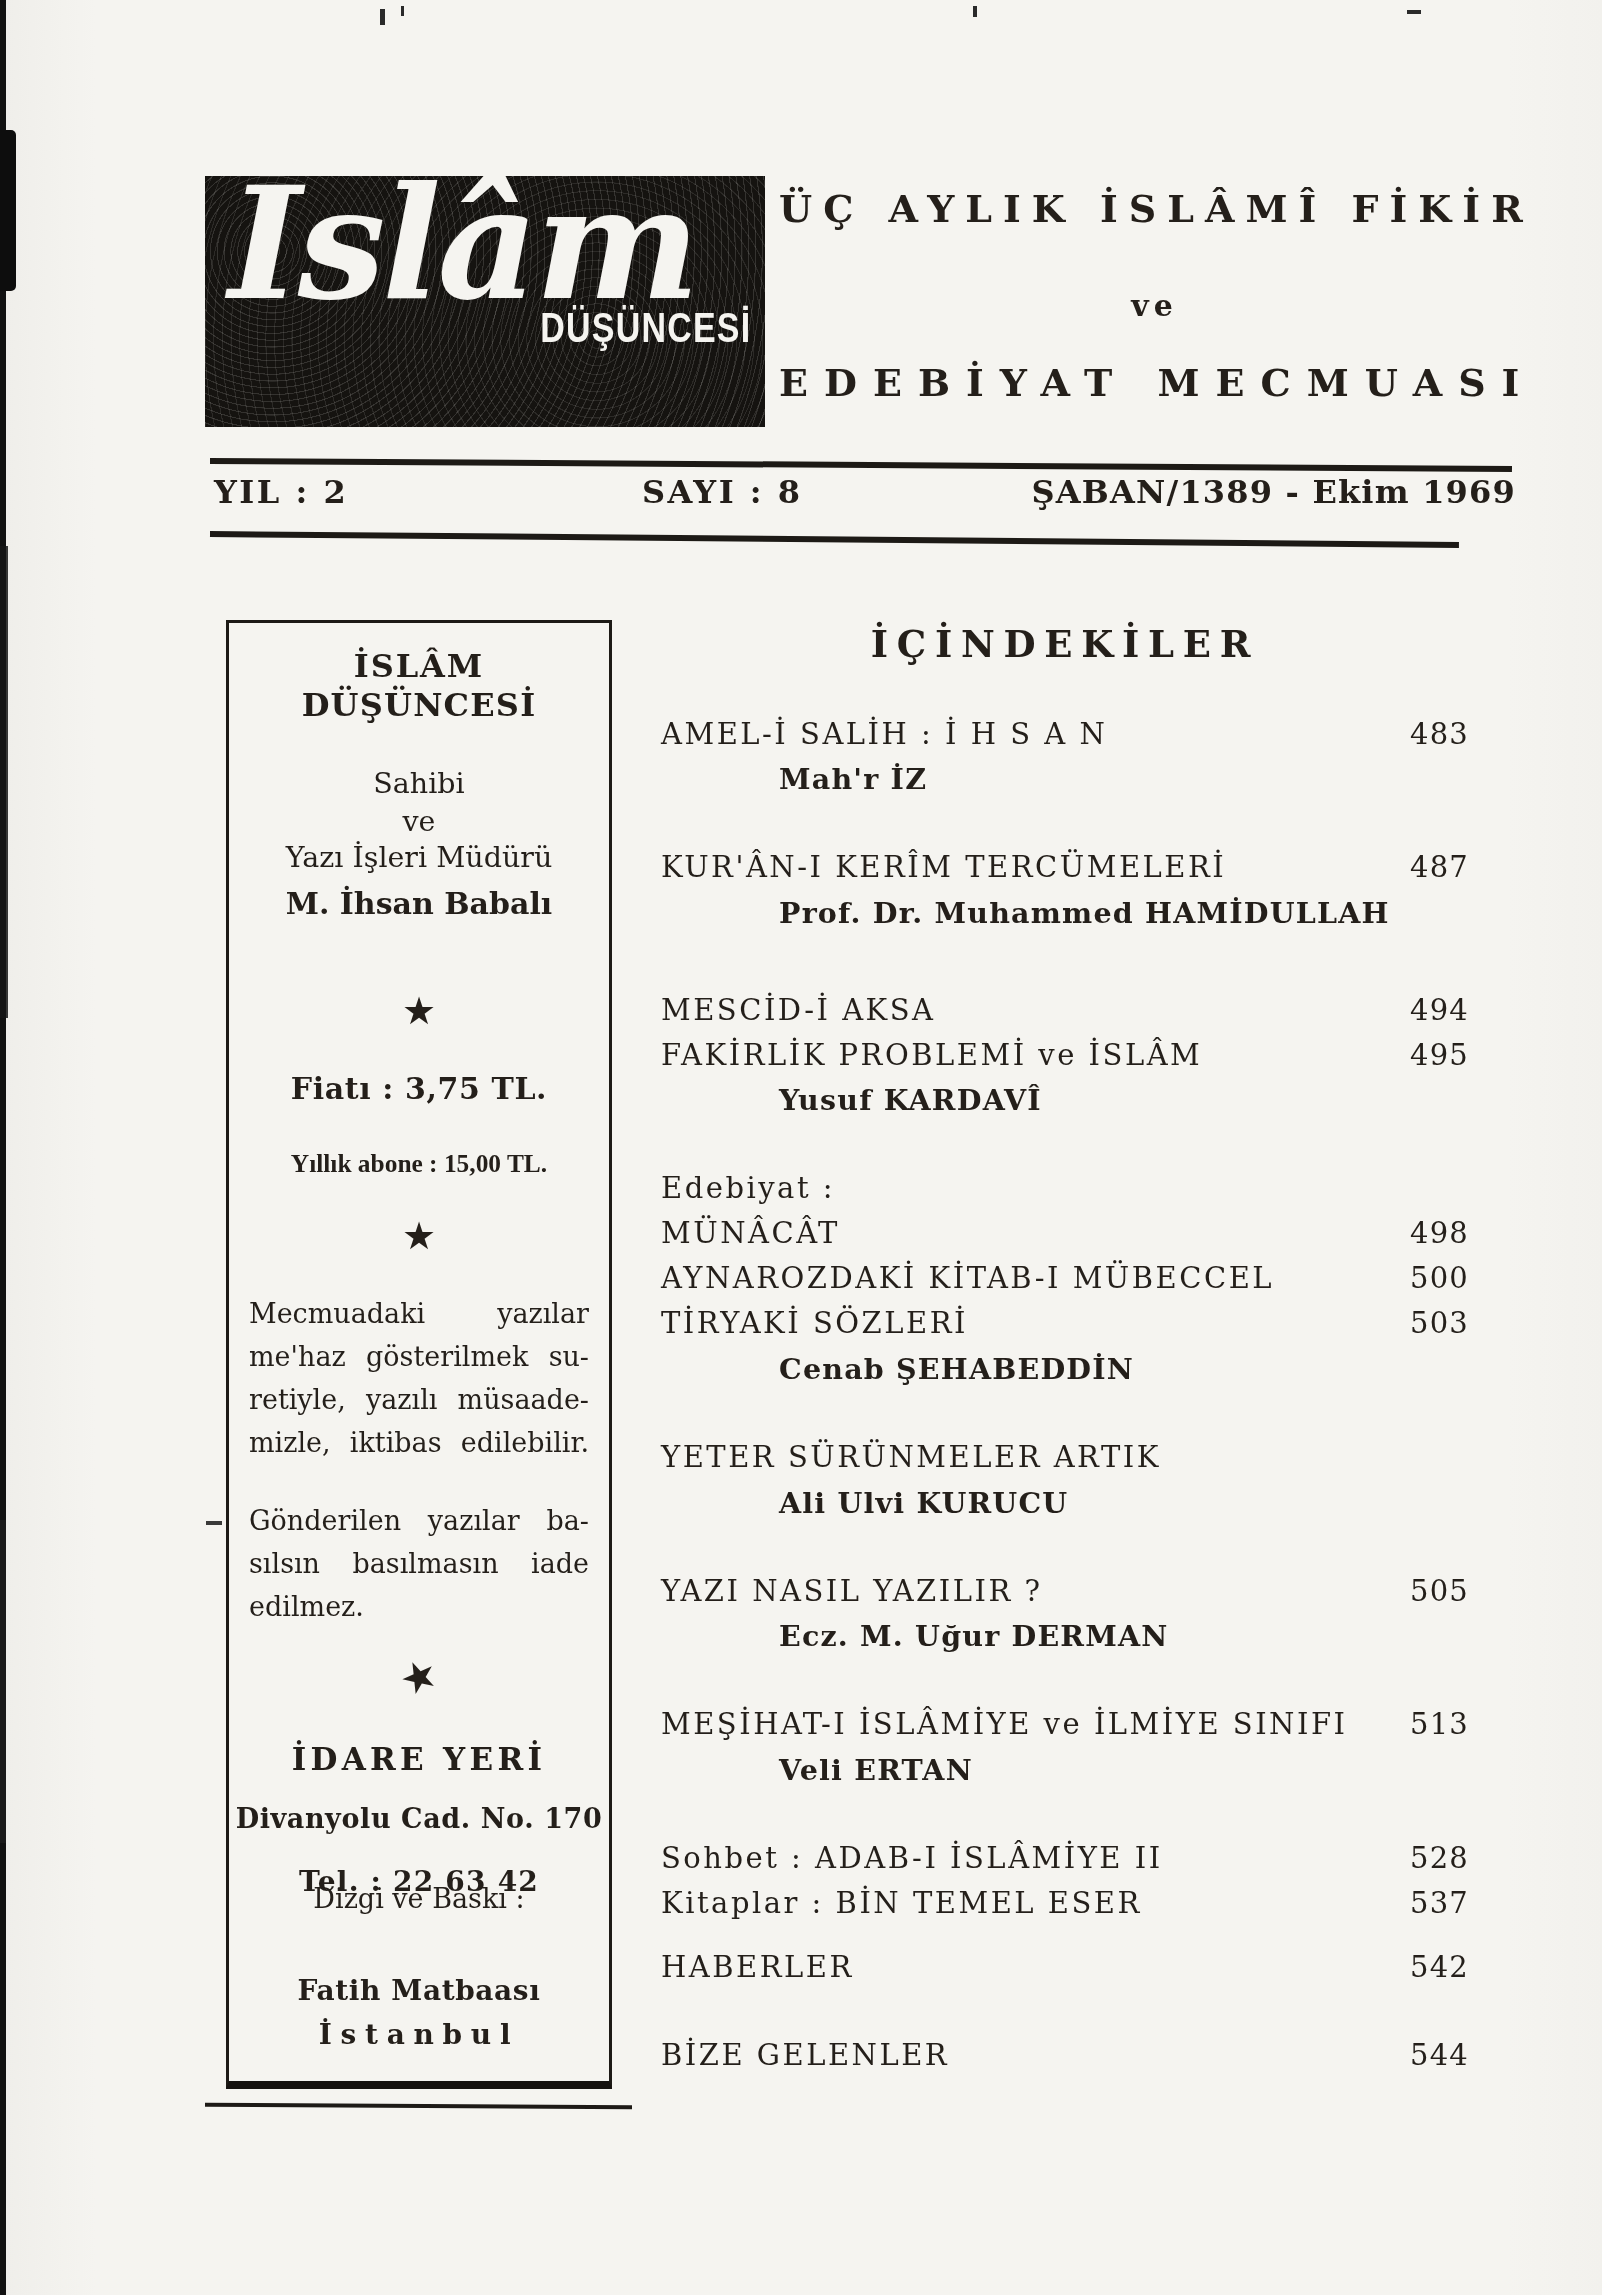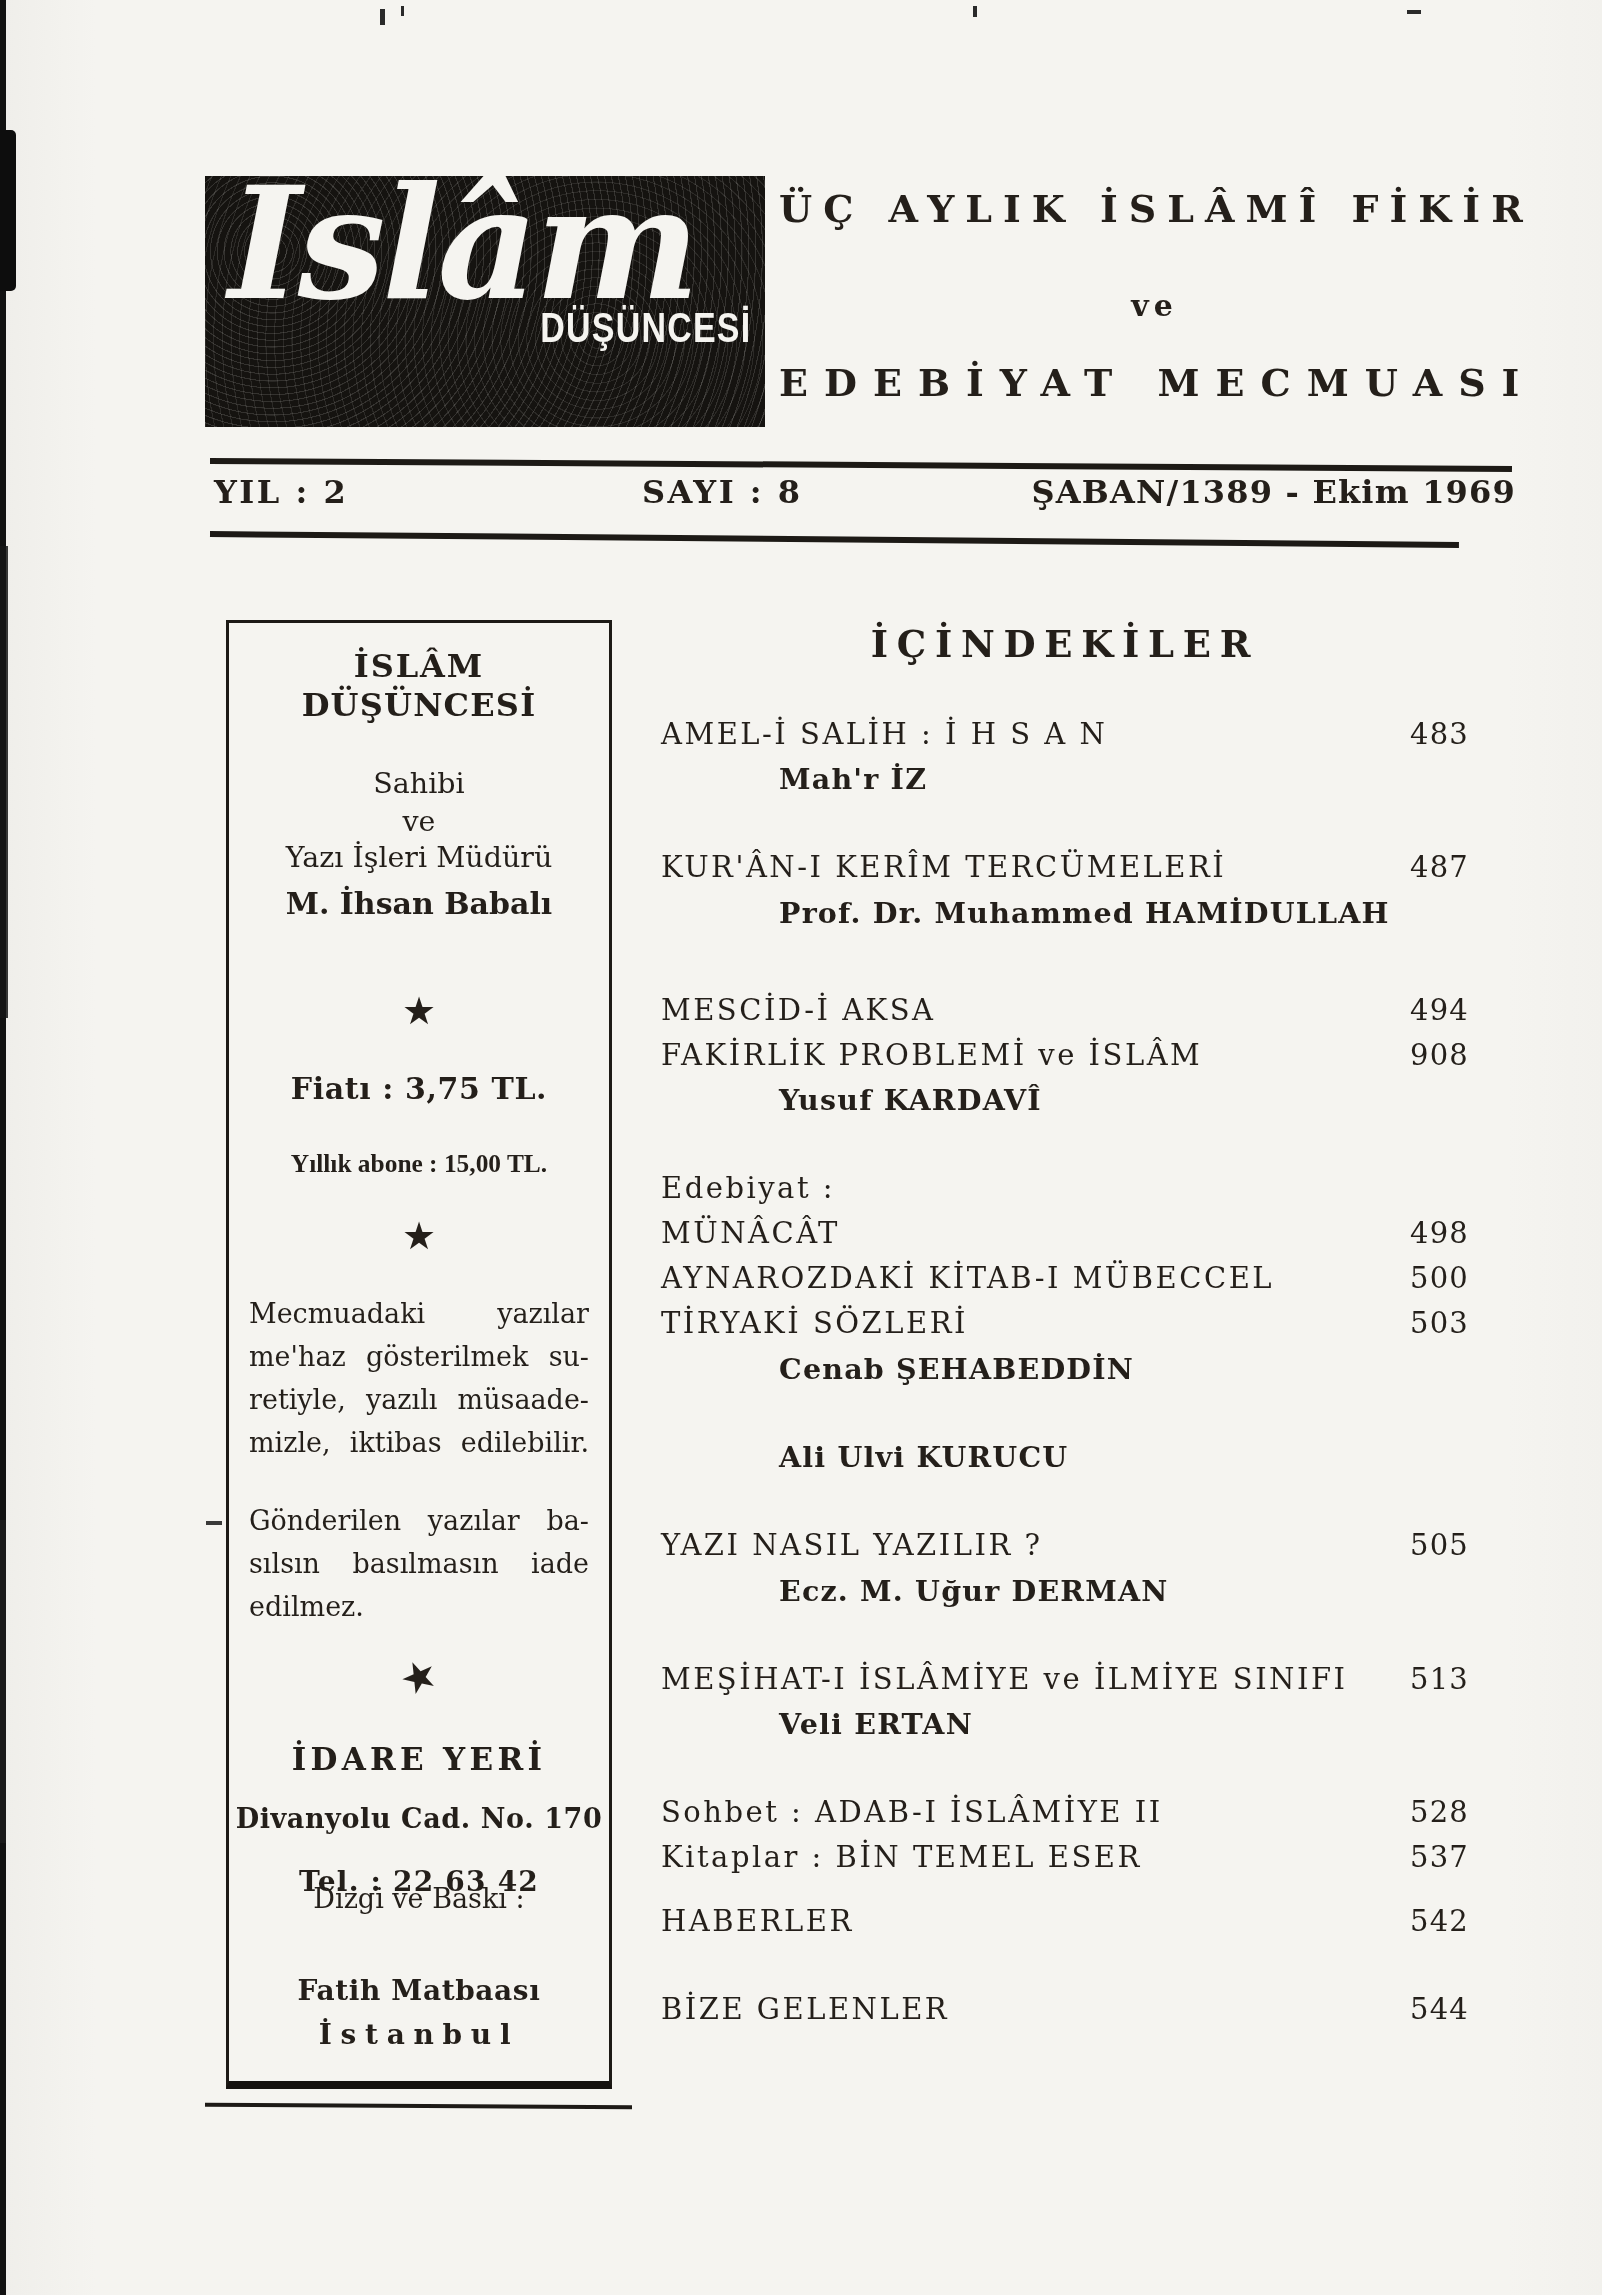--- a/index.html
+++ b/index.html
@@ -183,21 +183,21 @@
           </div>
           <div class="toc-author">Prof. Dr. Muhammed HAMİDULLAH</div>
         </div>
         <div class="toc-group gx">
           <div class="toc-row">
             <span class="toc-title">MESCİD-İ AKSA</span>
             <span class="toc-page">494</span>
           </div>
           <div class="toc-row">
             <span class="toc-title">FAKİRLİK PROBLEMİ ve İSLÂM</span>
-            <span class="toc-page">908</span>
+            <span class="toc-page">495</span>
           </div>
           <div class="toc-author">Yusuf KARDAVÎ</div>
         </div>
         <div class="toc-group">
           <div class="toc-row">
             <span class="toc-title">Edebiyat :</span>
           </div>
           <div class="toc-row">
             <span class="toc-title">MÜNÂCÂT</span>
             <span class="toc-page">498</span>
@@ -206,20 +206,23 @@
             <span class="toc-title">AYNAROZDAKİ KİTAB-I MÜBECCEL</span>
             <span class="toc-page">500</span>
           </div>
           <div class="toc-row">
             <span class="toc-title">TİRYAKİ SÖZLERİ</span>
             <span class="toc-page">503</span>
           </div>
           <div class="toc-author">Cenab ŞEHABEDDİN</div>
         </div>
         <div class="toc-group">
+          <div class="toc-row">
+            <span class="toc-title">YETER SÜRÜNMELER ARTIK</span>
+          </div>
           <div class="toc-author">Ali Ulvi KURUCU</div>
         </div>
         <div class="toc-group">
           <div class="toc-row">
             <span class="toc-title">YAZI NASIL YAZILIR ?</span>
             <span class="toc-page">505</span>
           </div>
           <div class="toc-author">Ecz. M. Uğur DERMAN</div>
         </div>
         <div class="toc-group">

